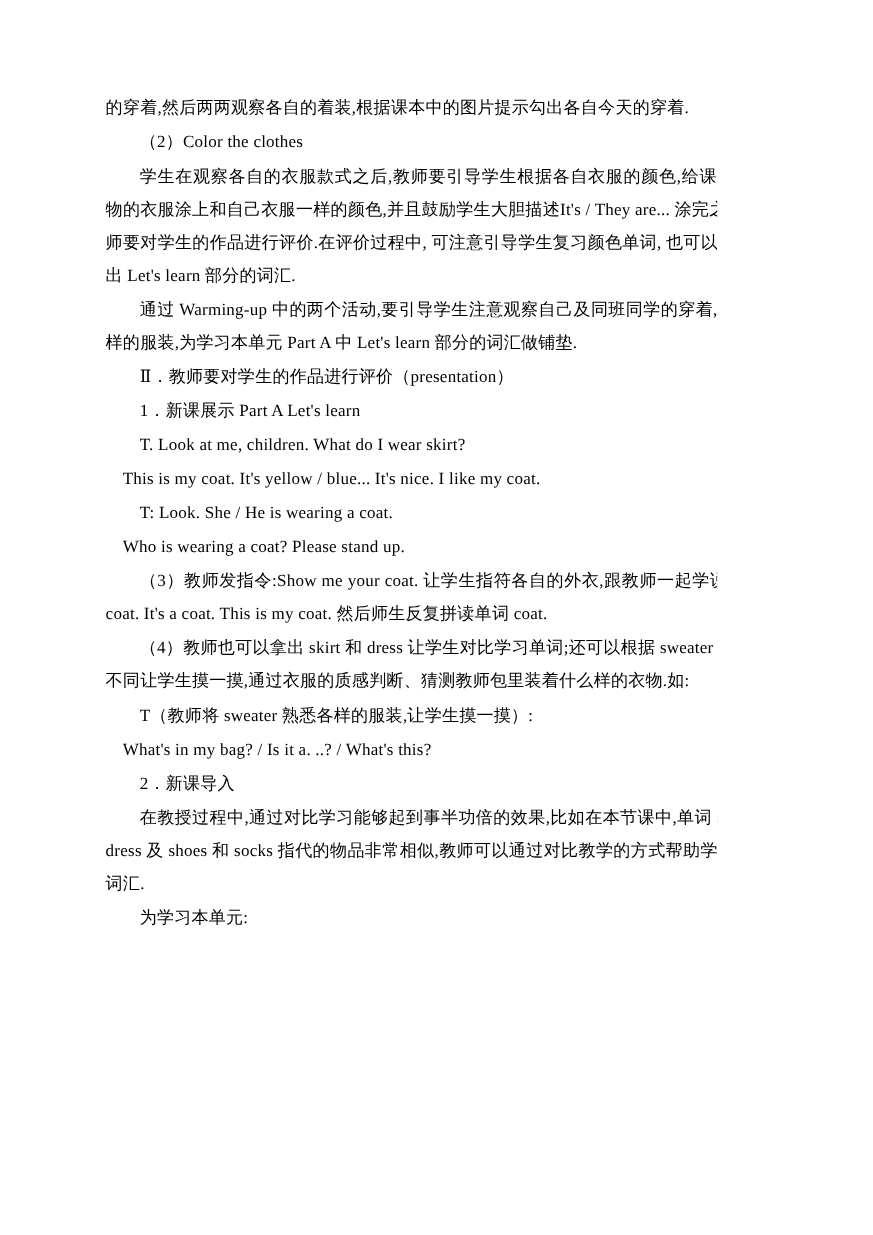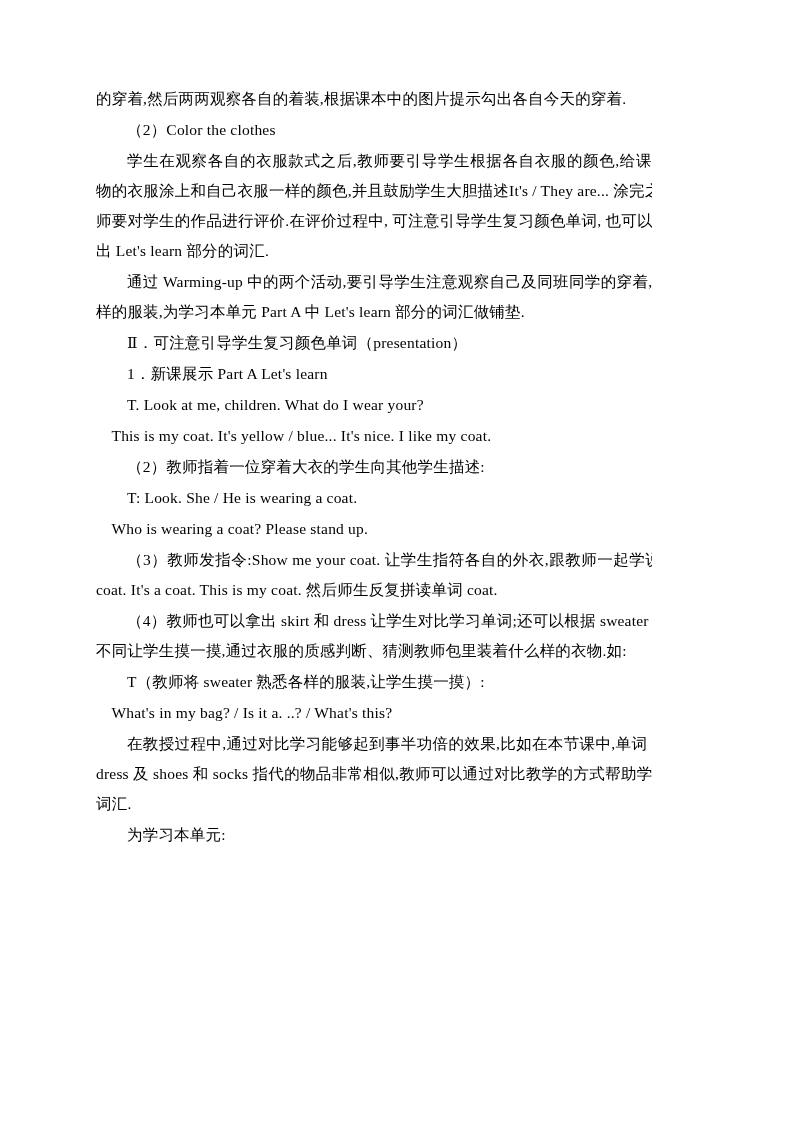--- a/index.html
+++ b/index.html
@@ -49,28 +49,28 @@
 </head>
 <body>
 
 <div class="page">
   <div class="content">
 
     <p class="noindent">的穿着,然后两两观察各自的着装,根据课本中的图片提示勾出各自今天的穿着.</p>
     <p class="indent1">（2）Color the clothes</p>
     <p class="indent1">学生在观察各自的衣服款式之后,教师要引导学生根据各自衣服的颜色,给课本中人物的衣服涂上和自己衣服一样的颜色,并且鼓励学生大胆描述It's / They are... 涂完之后, 教师要对学生的作品进行评价.在评价过程中, 可注意引导学生复习颜色单词, 也可以随机引出 Let's learn 部分的词汇.</p>
     <p class="indent1">通过 Warming-up  中的两个活动,要引导学生注意观察自己及同班同学的穿着,熟悉各样的服装,为学习本单元 Part A 中 Let's learn  部分的词汇做铺垫.</p>
-    <p class="indent1">Ⅱ．可注意引导学生复习颜色单词（presentation）</p>
+    <p class="indent1">Ⅱ．教师要对学生的作品进行评价（presentation）</p>
     <p class="indent1">1．新课展示 Part A Let's learn</p>
-    <p class="indent1 en">T. Look at me, children.   What do I wear your?</p>
+    <p class="indent1 en">T. Look at me, children.   What do I wear skirt?</p>
     <p class="indent-half en">This  is  my  coat. It's yellow  / blue...   It's  nice.  I like  my  coat.</p>
-    <p class="indent1">（2）教师指着一位穿着大衣的学生向其他学生描述:</p>
     <p class="indent1 en">T: Look. She / He is  wearing  a coat.</p>
     <p class="indent-half en">Who is  wearing  a coat? Please  stand  up.</p>
     <p class="indent1">（3）教师发指令:Show  me your  coat.  让学生指符各自的外衣,跟教师一起学说:Coat,  coat. It's a coat. This  is  my  coat.  然后师生反复拼读单词 coat.</p>
     <p class="indent1">（4）教师也可以拿出 skirt  和 dress  让学生对比学习单词;还可以根据 sweater  质地的不同让学生摸一摸,通过衣服的质感判断、猜测教师包里装着什么样的衣物.如:</p>
     <p class="indent1">T（教师将 sweater  熟悉各样的服装,让学生摸一摸）:</p>
     <p class="indent-half en">What's in my  bag? / Is it a.   ..? / What's this?</p>
+    <p class="indent1">2．新课导入</p>
     <p class="indent1">在教授过程中,通过对比学习能够起到事半功倍的效果,比如在本节课中,单词 skirt  和 dress  及 shoes  和 socks  指代的物品非常相似,教师可以通过对比教学的方式帮助学生记忆词汇.</p>
     <p class="indent1">为学习本单元:</p>
 
   </div>
 </div>
 
 </body></html>

